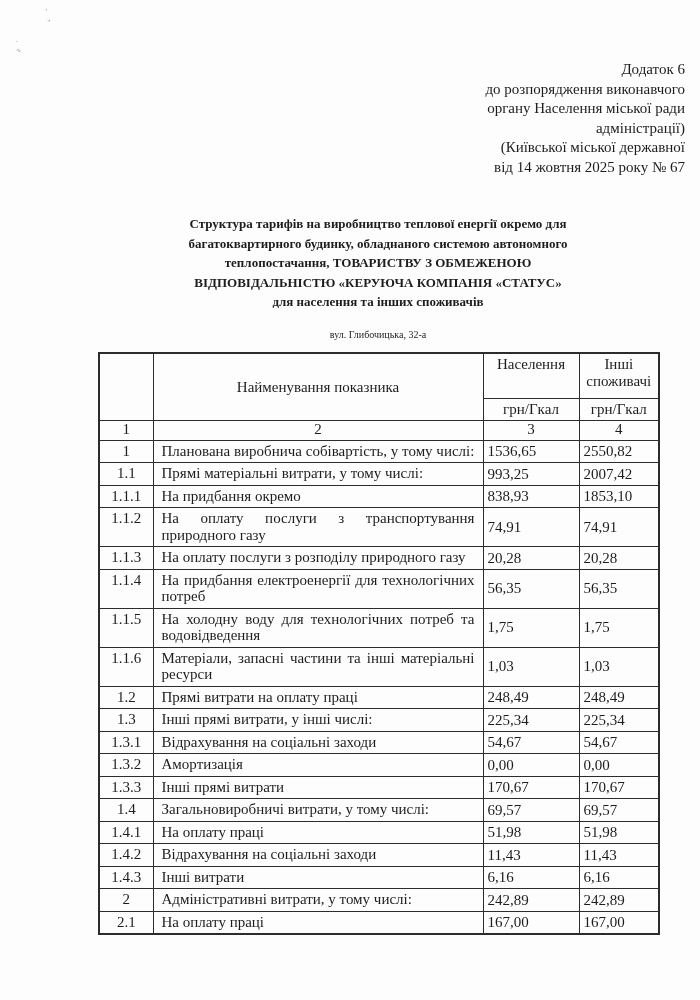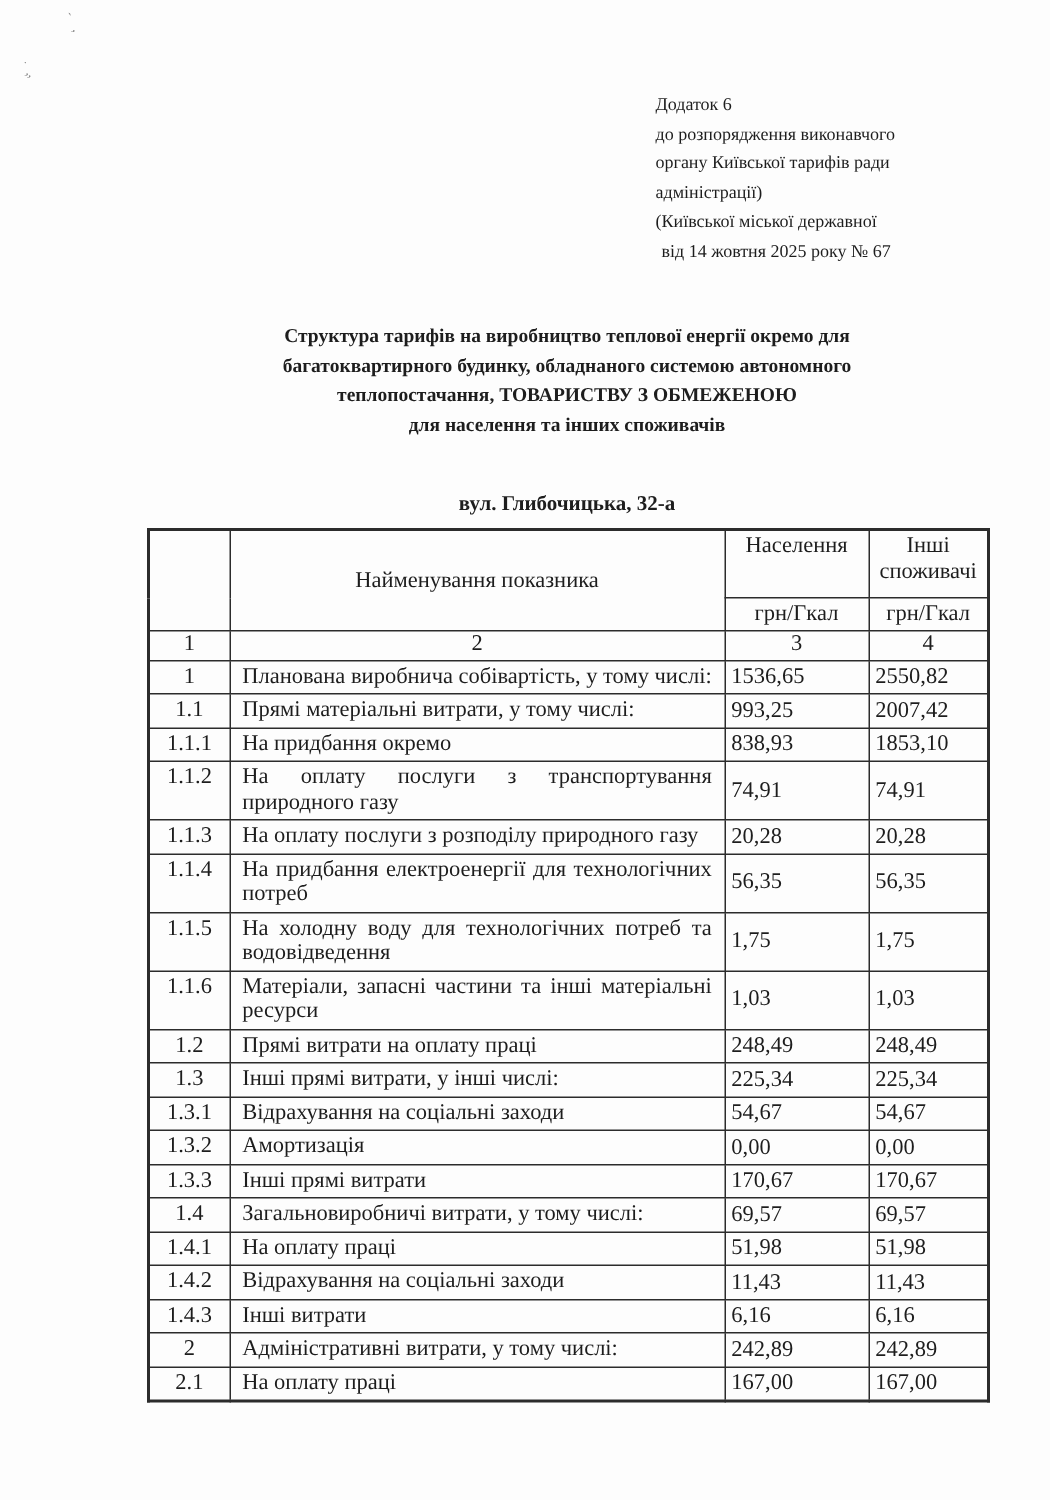--- a/index.html
+++ b/index.html
@@ -21,45 +21,45 @@
   .artifact.a1 { left: 44px; top: 8px;  transform: rotate(18deg); }
   .artifact.a2 { left: 50px; top: 15px; transform: rotate(60deg); }
   .artifact.a3 { left: 16px; top: 36px; font-size: 7px; }
   .artifact.a4 { left: 18px; top: 44px; transform: rotate(40deg); }
 
   .appendix {
     position: absolute;
     left: 437px;
     top: 60px;
     width: 248px;
-    font-size: 12px;
+    font-size: 15px;
     line-height: 19.5px;
-    text-align: left;
+    text-align: right;
   }
   .appendix .line-last { padding-left: 4px; }
 
   .doc-title {
     position: absolute;
     left: 92px;
     top: 214px;
     width: 572px;
     text-align: center;
     font-weight: bold;
     font-size: 13px;
     line-height: 19.5px;
   }
 
   .doc-address {
     position: absolute;
     left: 92px;
     top: 329px;
     width: 572px;
     text-align: center;
-    font-weight: bold;
-    font-size: 14px;
+    font-weight: normal;
+    font-size: 10px;
   }
 
   table.tariff {
     position: absolute;
     left: 98px;
     top: 352px;
     width: 560px;
     border-collapse: collapse;
     font-size: 15px;
     line-height: 16.5px;
@@ -86,30 +86,31 @@
 <body>
 
 <span class="artifact a1">`</span>
 <span class="artifact a2">,</span>
 <span class="artifact a3">.</span>
 <span class="artifact a4">,,</span>
 
 <div class="appendix">
   <div>Додаток 6</div>
   <div>до розпорядження виконавчого</div>
-  <div>органу Київської тарифів ради</div>
+  <div>органу Населення міської ради</div>
   <div>адміністрації)</div>
   <div>(Київської міської державної</div>
   <div class="line-last">від 14 жовтня 2025 року № 67</div>
 </div>
 
 <div class="doc-title">
   <div>Структура тарифів на виробництво теплової енергії окремо для</div>
   <div>багатоквартирного будинку, обладнаного системою автономного</div>
   <div>теплопостачання, ТОВАРИСТВУ З ОБМЕЖЕНОЮ</div>
+  <div>ВІДПОВІДАЛЬНІСТЮ «КЕРУЮЧА КОМПАНІЯ «СТАТУС»</div>
   <div>для населення та інших споживачів</div>
 </div>
 
 <div class="doc-address">вул. Глибочицька, 32-а</div>
 
 <table class="tariff">
   <colgroup>
     <col style="width:54px">
     <col style="width:330px">
     <col style="width:96px">

